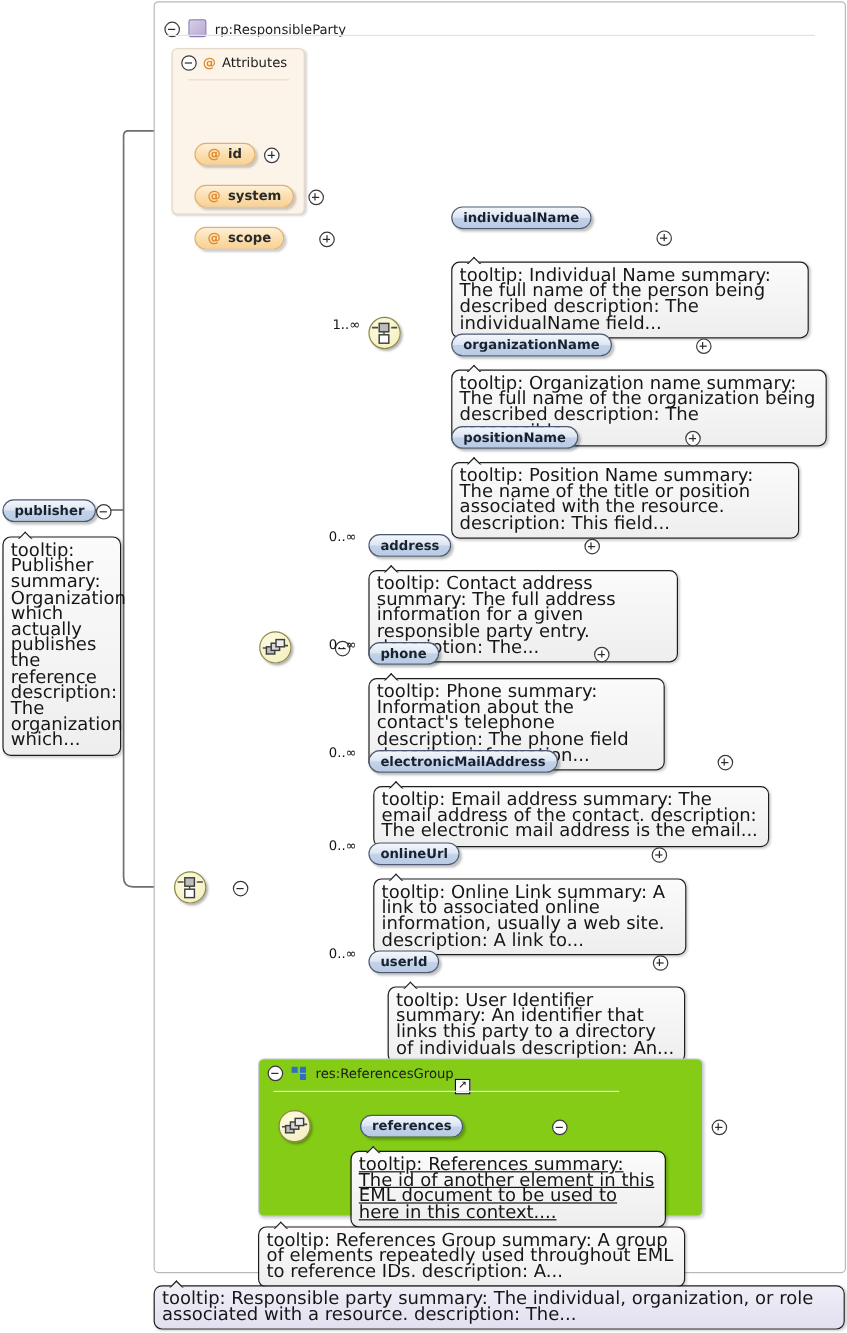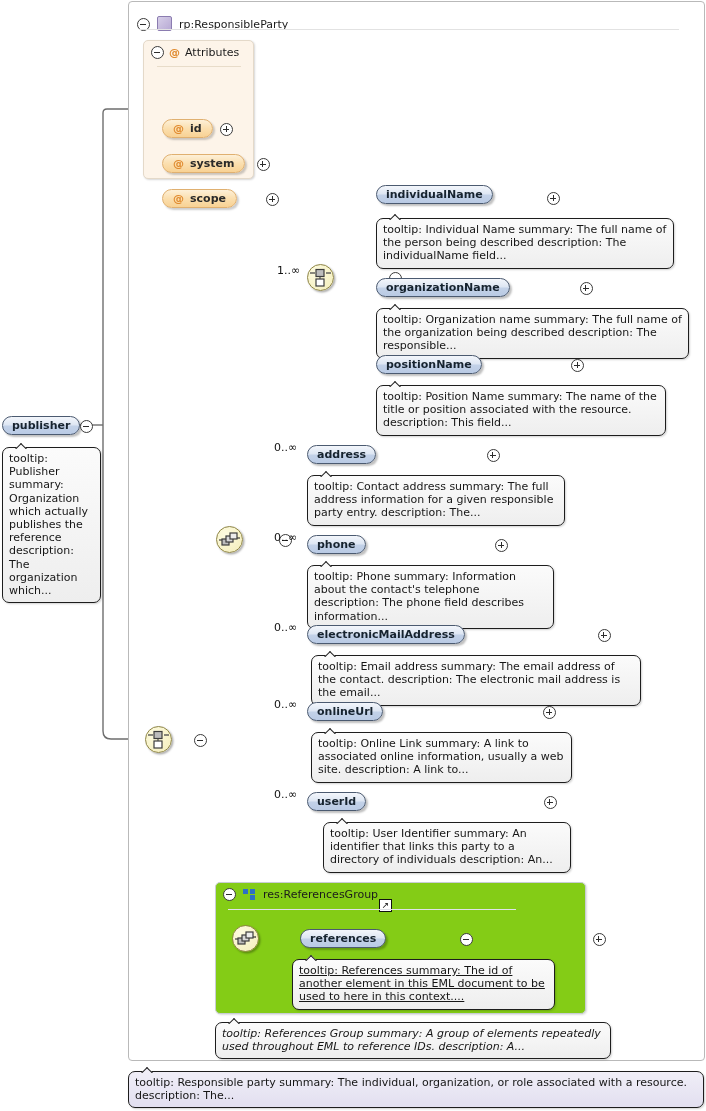--- a/index.html
+++ b/index.html
@@ -97,21 +97,21 @@
     display:flex;align-items:center;gap:6px;
     padding:0 10px;box-sizing:border-box;
     font-weight:700;font-size:11px;color:#2a2a2a;white-space:nowrap;
   }
 
   
   .tip{
     position:absolute;border:1px solid #1d1d1d;border-radius:7px;
     background:linear-gradient(to bottom,#fbfbfb,#eeeeee);
     padding:4px 6px 5px 6px;box-sizing:border-box;
-    font-size:11px;line-height:13.2px;color:#161616;
+    font-size:15px;line-height:13.2px;color:#161616;
     box-shadow:1px 1px 2px rgba(0,0,0,.18);
   }
   .tip .beak{
     position:absolute;top:-6px;left:12px;width:13px;height:7px;overflow:hidden;
   }
   .tip .beak::after{
     content:"";position:absolute;left:1px;top:3px;width:9px;height:9px;
     background:#fbfbfb;border-left:1px solid #1d1d1d;border-top:1px solid #1d1d1d;
     transform:rotate(45deg);
   }
@@ -245,21 +245,21 @@
     <line x1="2" y1="8" x2="7" y2="8" stroke="#4a4a4a" stroke-width="1.3"></line>
     <line x1="18" y1="8" x2="23" y2="8" stroke="#4a4a4a" stroke-width="1.3"></line>
     <rect x="8" y="4.5" width="8" height="7" fill="#bcbcbc" stroke="#3d3d3d" stroke-width="1.2"></rect>
     <rect x="8" y="14" width="8" height="7" fill="#ffffff" stroke="#3d3d3d" stroke-width="1.2"></rect>
     <line x1="12" y1="11.5" x2="12" y2="14" stroke="#4a4a4a" stroke-width="1.2"></line>
   </svg>
 </div>
 <span class="pm abs" style="left:339px;top:272px;"></span>
 
 
-<div class="pill" style="left:376px;top:185px;">
+<div class="pill" style="left:376px;top:172px;">
   <span>individualName</span>
 </div>
 <span class="pm plus abs" style="left:481px;top:192px;"></span>
 <div class="tip" style="left:376px;top:218px;width:298px;">
   <div class="beak"></div>
   <span>tooltip: Individual Name summary: The full name of the person being described description: The individualName field...</span>
 </div>
 
 
 <div class="pill" style="left:376px;top:278px;">
@@ -365,21 +365,21 @@
 
 <div class="pill" style="left:300px;top:929px;">
   <span>references</span>
 </div>
 <span class="pm plus abs" style="left:378px;top:933px;"></span>
 <div class="tip" style="left:292px;top:959px;width:263px;text-decoration:underline;">
   <div class="beak"></div>
   <span>tooltip: References summary: The id of another element in this EML document to be used to here in this context....</span>
 </div>
 
-<div class="tip" style="left:215px;top:1022px;width:396px;font-style:italic;">
+<div class="tip" style="left:215px;top:1022px;width:356px;">
   <div class="beak"></div>
   <span>tooltip: References Group summary: A group of elements repeatedly used throughout EML to reference IDs. description: A...</span>
 </div>
 
 
 <div class="tip lav" style="left:128px;top:1071px;width:576px;">
   <div class="beak"></div>
   <span>tooltip: Responsible party summary: The individual, organization, or role associated with a resource. description: The...</span>
 </div>
 

